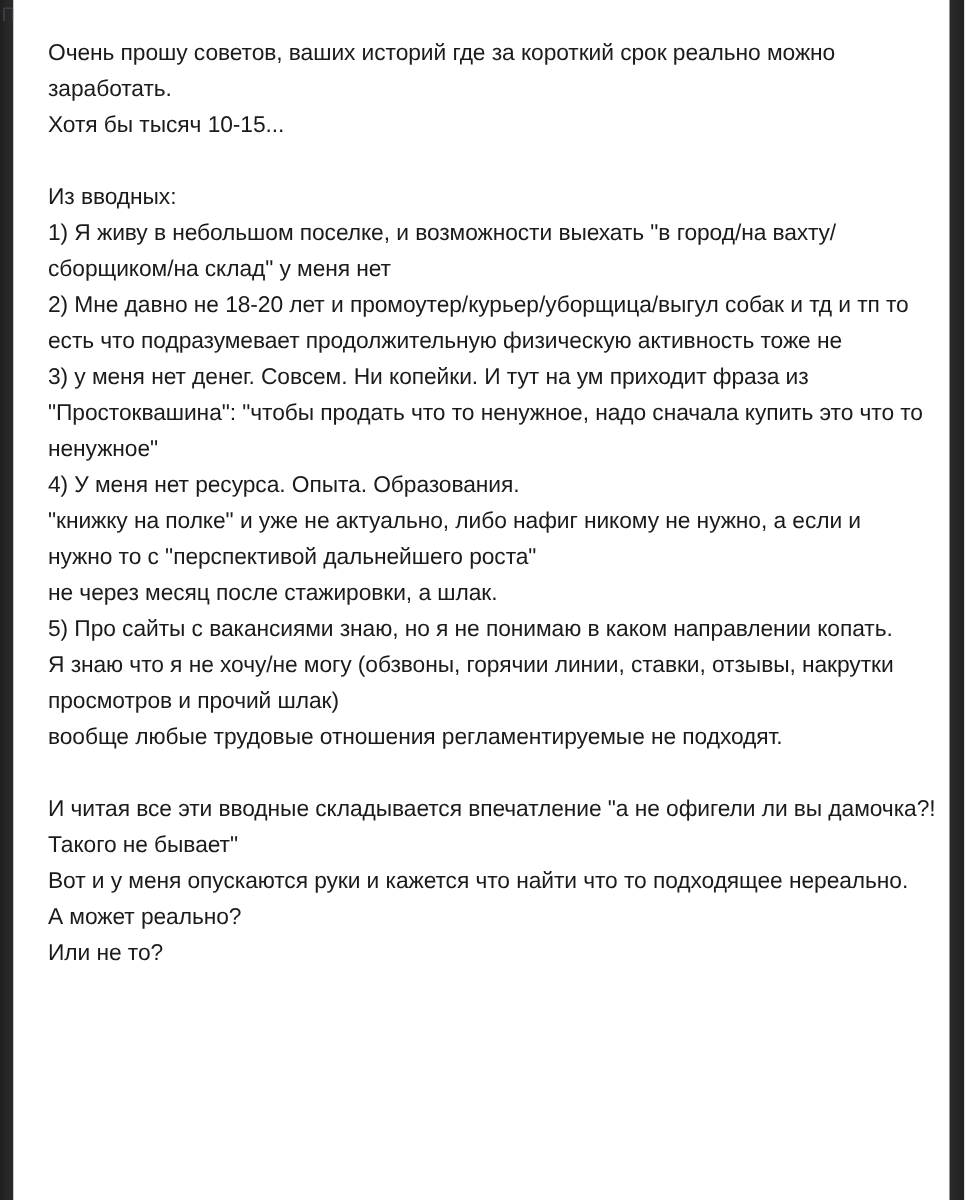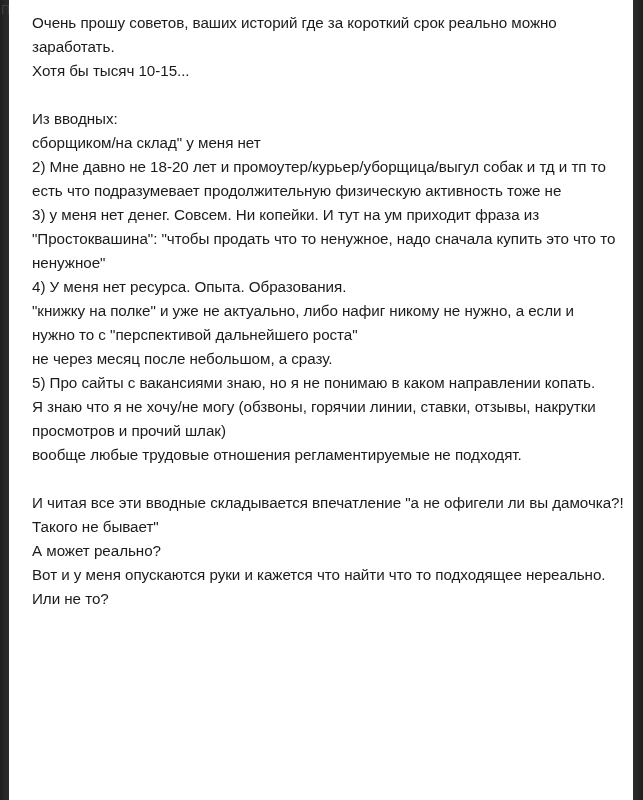--- a/index.html
+++ b/index.html
@@ -50,21 +50,21 @@
   .edge-glyph::before {
     content: "";
   }
   .post-body {
     position: absolute;
     left: 9px;
     right: 10px;
     top: 0;
     bottom: 0;
     background: #ffffff;
-    padding: 11px 6px 0 23px;
+    padding: 24px 6px 0 23px;
     box-sizing: border-box;
   }
   .line {
     color: #1b1b1b;
     font-size: 15.2px;
     line-height: 24px;
     height: 24px;
     white-space: pre;
     letter-spacing: -0.05px;
   }
@@ -80,38 +80,39 @@
   <div class="edge-strip left">
     <div class="edge-glyph">П</div>
   </div>
 
   <div class="post-body">
       <div class="line">Очень прошу советов, ваших историй где за короткий срок реально можно</div>
       <div class="line">заработать.</div>
       <div class="line">Хотя бы тысяч 10-15...</div>
       <div class="line blank">&nbsp;</div>
       <div class="line">Из вводных:</div>
+      <div class="line">1) Я живу в небольшом поселке, и возможности выехать "в город/на вахту/</div>
       <div class="line">сборщиком/на склад" у меня нет</div>
       <div class="line">2) Мне давно не 18-20 лет и промоутер/курьер/уборщица/выгул собак и тд и тп то</div>
       <div class="line">есть что подразумевает продолжительную физическую активность тоже не</div>
       <div class="line">3) у меня нет денег. Совсем. Ни копейки. И тут на ум приходит фраза из</div>
       <div class="line">"Простоквашина": "чтобы продать что то ненужное, надо сначала купить это что то</div>
       <div class="line">ненужное"</div>
       <div class="line">4) У меня нет ресурса. Опыта. Образования.</div>
       <div class="line">"книжку на полке" и уже не актуально, либо нафиг никому не нужно, а если и</div>
       <div class="line">нужно то с "перспективой дальнейшего роста"</div>
-      <div class="line">не через месяц после небольшом, а сразу.</div>
+      <div class="line">не через месяц после стажировки, а шлак.</div>
       <div class="line">5) Про сайты с вакансиями знаю, но я не понимаю в каком направлении копать.</div>
       <div class="line">Я знаю что я не хочу/не могу (обзвоны, горячии линии, ставки, отзывы, накрутки</div>
       <div class="line">просмотров и прочий шлак)</div>
       <div class="line">вообще любые трудовые отношения регламентируемые не подходят.</div>
       <div class="line blank">&nbsp;</div>
       <div class="line">И читая все эти вводные складывается впечатление "а не офигели ли вы дамочка?!</div>
       <div class="line">Такого не бывает"</div>
+      <div class="line">Вот и у меня опускаются руки и кажется что найти что то подходящее нереально.</div>
       <div class="line">А может реально?</div>
-      <div class="line">Вот и у меня опускаются руки и кажется что найти что то подходящее нереально.</div>
       <div class="line">Или не то?</div>
       <div class="line blank">&nbsp;</div>
     </div>
 
   <div class="edge-strip right"></div>
 
 </div>
 
 </body></html>

